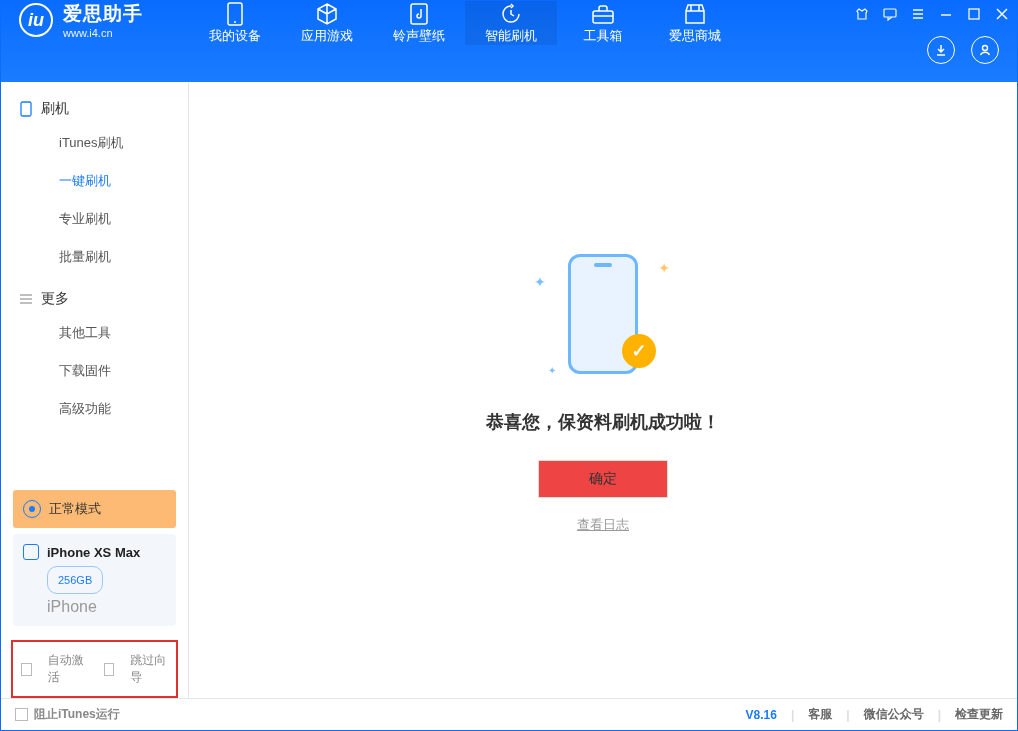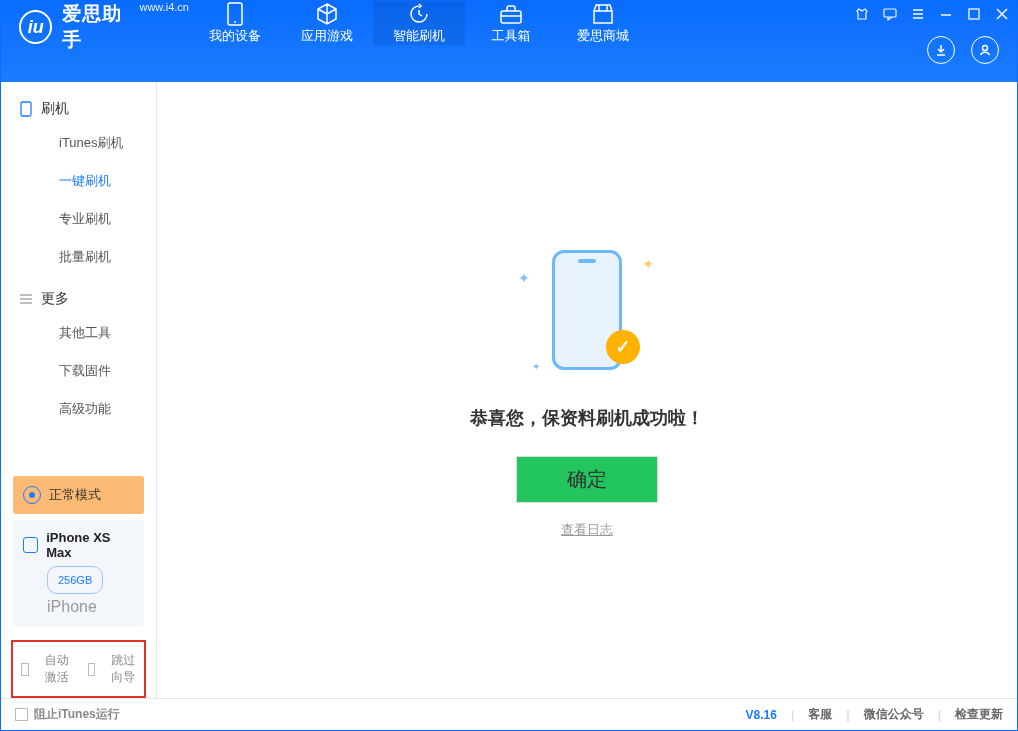--- a/index.html
+++ b/index.html
@@ -3,39 +3,39 @@
 <meta charset="utf-8">
 <style>
 * { box-sizing: border-box; margin: 0; padding: 0; }
 body { font-family: "Microsoft YaHei", Arial, sans-serif; font-size: 13px; color: #333; background: #fff; }
 .app { width: 1018px; height: 731px; border: 1px solid #0a6cff; display: flex; flex-direction: column; }
 
 
 .header { height: 81px; background: linear-gradient(to bottom, #0a6cff, #1a7cff); color: #fff; display: flex; align-items: flex-start; position: relative; }
 .logo-area { width: 188px; display: flex; align-items: center; padding-left: 18px; gap: 10px; }
 .logo-icon { width: 34px; height: 34px; border: 2px solid #fff; border-radius: 50%; display: flex; align-items: center; justify-content: center; font-weight: bold; font-size: 18px; font-style: italic; }
-.logo-txt { display: flex; flex-direction: row; }
+.logo-txt { display: flex; flex-direction: column; }
 .logo-title { font-size: 19px; font-weight: bold; letter-spacing: 1px; }
 .logo-sub { font-size: 11px; opacity: 0.9; }
 
 .nav-tabs { display: flex; align-items: stretch; }
 .nav-tab { width: 92px; display: flex; flex-direction: column; align-items: center; justify-content: center; cursor: pointer; position: relative; }
 .nav-tab.active { background: rgba(0,0,0,0.08); }
 .nav-iconbox { width: 26px; height: 26px; display: flex; align-items: center; justify-content: center; }
 .nav-label { font-size: 13px; }
 
 .win-controls { position: absolute; top: 6px; right: 8px; display: flex; gap: 14px; font-size: 14px; }
 .win-btn { cursor: pointer; opacity: 0.95; }
 
 .header-right { position: absolute; right: 18px; bottom: 18px; display: flex; gap: 16px; }
 .hdr-circle { width: 28px; height: 28px; border: 1.5px solid #fff; border-radius: 50%; display: flex; align-items: center; justify-content: center; cursor: pointer; }
 
 
 .body { flex: 1; display: flex; overflow: hidden; }
-.sidebar { width: 156px; border-right: 1px solid #e6e6e6; display: flex; flex-direction: column; padding-top: 8px; }
+.sidebar { width: 188px; border-right: 1px solid #e6e6e6; display: flex; flex-direction: column; padding-top: 8px; }
 .side-section { padding: 10px 0 4px 18px; }
 .side-head { display: flex; align-items: center; gap: 8px; font-size: 14px; color: #333; margin-bottom: 6px; }
 .side-head-icon { width: 14px; height: 14px; display: inline-flex; align-items: center; justify-content: center; }
 .side-item { padding: 10px 0 10px 40px; cursor: pointer; font-size: 13px; color: #555; }
 .side-item.active { color: #1a7cff; }
 
 .side-spacer { flex: 1; }
 
 .side-status { margin: 6px 12px; padding: 10px 10px; background: #fdba74; border-radius: 3px; display: flex; align-items: flex-end; gap: 8px; font-size: 13px; color: #333; }
 .status-dot { width: 18px; height: 18px; border: 1.5px solid #1a7cff; border-radius: 50%; position: relative; display:flex; align-items:center; justify-content:center; }
@@ -56,21 +56,21 @@
 .success-illus { position: relative; width: 170px; height: 140px; margin-bottom: 24px; }
 .phone-outline { position: absolute; left: 50px; top: 8px; width: 70px; height: 120px; border: 3px solid #6db7ff; border-radius: 12px; background: #e9f3ff; }
 .phone-outline::before { content:""; position:absolute; top:6px; left:50%; transform:translateX(-50%); width:18px; height:4px; background:#6db7ff; border-radius:2px; }
 .check-badge { position: absolute; right: 32px; bottom: 18px; width: 34px; height: 34px; background: #ffb300; border-radius: 50%; display: flex; align-items: center; justify-content: center; color: #fff; font-size: 18px; font-weight: bold; }
 .spark { position: absolute; font-size: 14px; color: #7dc0ff; }
 .spark.s1 { left: 16px; top: 28px; }
 .spark.s2 { right: 18px; top: 14px; color: #ffc76b; }
 .spark.s3 { left: 30px; bottom: 10px; font-size: 10px; }
 
 .success-msg { font-size: 18px; color: #333; margin-bottom: 26px; font-weight: bold; }
-.ok-btn { padding: 9px 50px; border: 1px solid #ddd; background: #22c55e; cursor: pointer; font-size: 20px; color: #333; margin-bottom: 18px; }
+.ok-btn { padding: 9px 50px; border: 1px solid #ddd; background: #ef4444; cursor: pointer; font-size: 14px; color: #333; margin-bottom: 18px; }
 .log-link { font-size: 13px; color: #999; text-decoration: underline; cursor: pointer; }
 
 
 .footer { height: 32px; border-top: 1px solid #e6e6e6; display: flex; align-items: center; padding: 0 14px; font-size: 12px; color: #888; font-weight: bold; }
 .footer-left { display: flex; align-items: center; gap: 6px; }
 .footer-right { margin-left: auto; display: flex; align-items: center; gap: 14px; }
 .f-link { color: #666; cursor: pointer; }
 .f-sep { color: #ddd; }
 .f-ver { color: #1a7cff; }
 </style>
@@ -98,20 +98,29 @@
         </div>
         <div class="nav-label">我的设备</div>
       </div>
       <div class="nav-tab">
         <div class="nav-iconbox">
           <svg width="24" height="24" viewBox="0 0 24 24">
               <path d="M12 2 L21 7 L21 17 L12 22 L3 17 L3 7 Z M12 2 L12 12 L21 7 M12 12 L3 7 M12 12 L12 22" fill="none" stroke="#fff" stroke-width="1.5"></path>
             </svg>
         </div>
         <div class="nav-label">应用游戏</div>
+      </div>
+      <div class="nav-tab">
+        <div class="nav-iconbox">
+          <svg width="22" height="24" viewBox="0 0 22 24">
+              <rect x="3" y="2" width="16" height="20" rx="2" fill="none" stroke="#fff" stroke-width="1.5"></rect>
+              <path d="M13 7 L13 14 A2 2 0 1 1 11 12" fill="none" stroke="#fff" stroke-width="1.5"></path>
+            </svg>
+        </div>
+        <div class="nav-label">铃声壁纸</div>
       </div>
       <div class="nav-tab active">
         <div class="nav-iconbox">
           <svg width="24" height="24" viewBox="0 0 24 24">
               <path d="M12 2 L14 4 L12 6 M12 4 A8 8 0 1 0 20 12" fill="none" stroke="#fff" stroke-width="1.5"></path>
               <path d="M12 8 L12 12 L15 14" fill="none" stroke="#fff" stroke-width="1.5"></path>
             </svg>
         </div>
         <div class="nav-label">智能刷机</div>
       </div>

